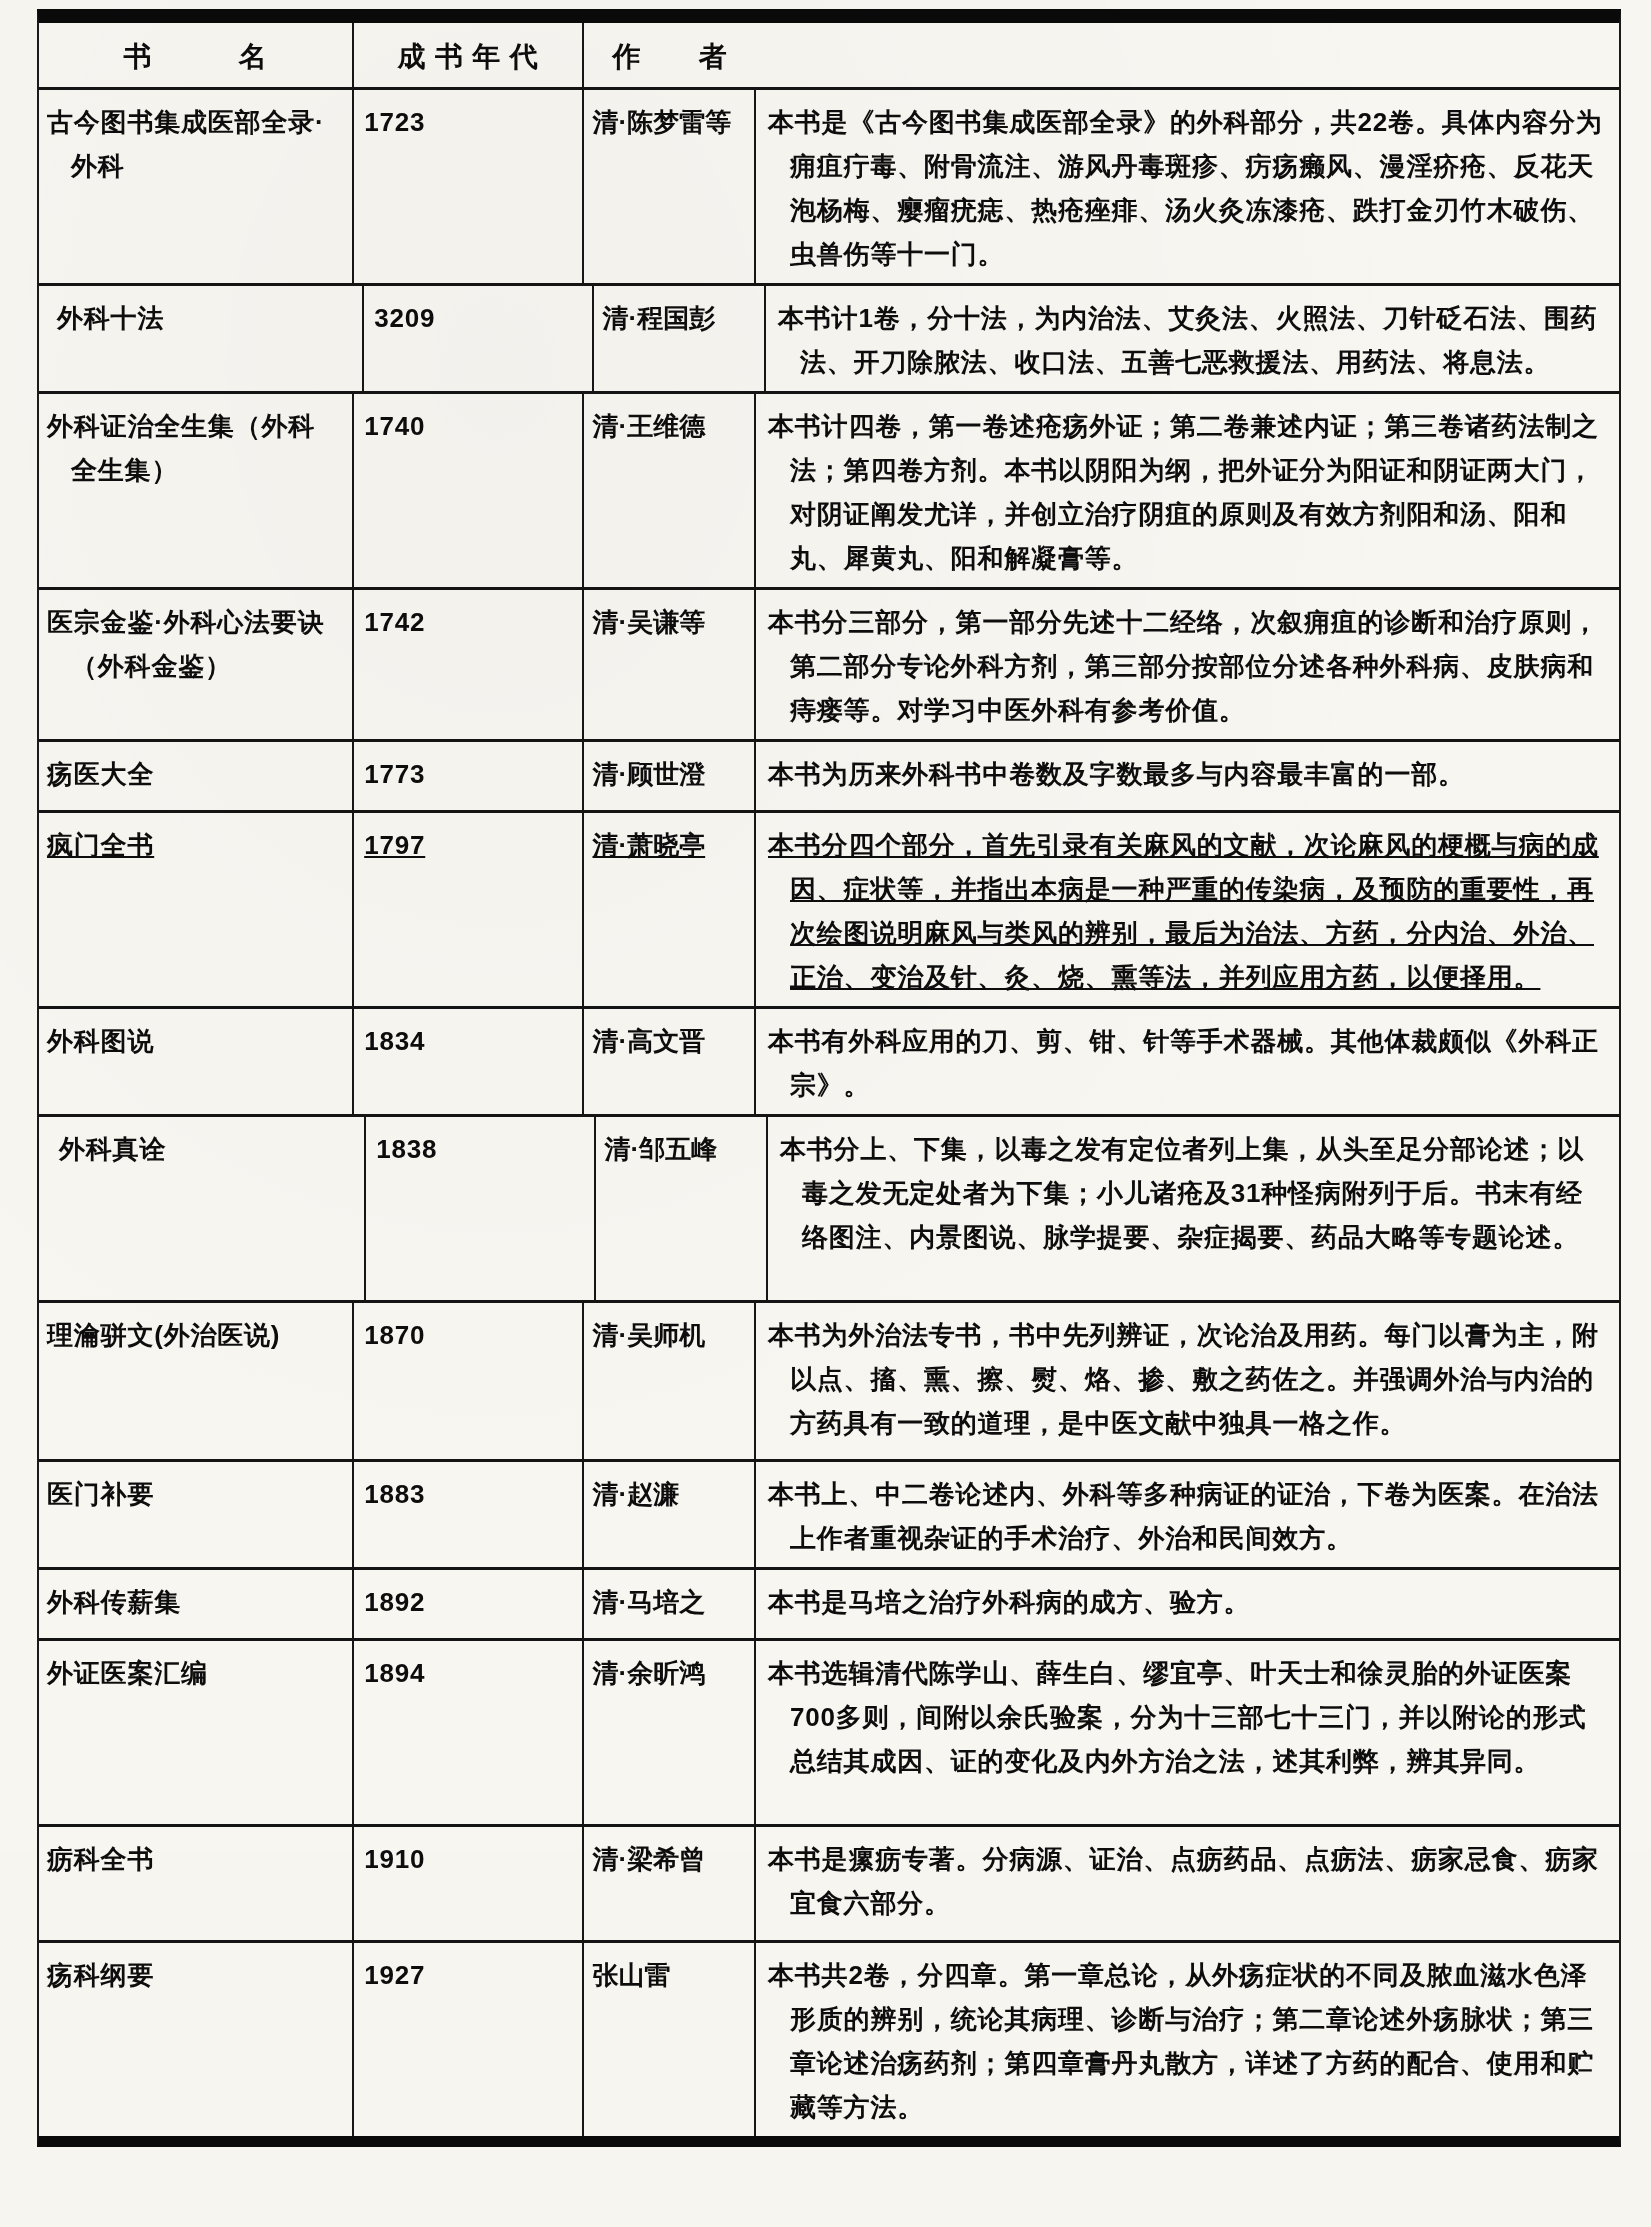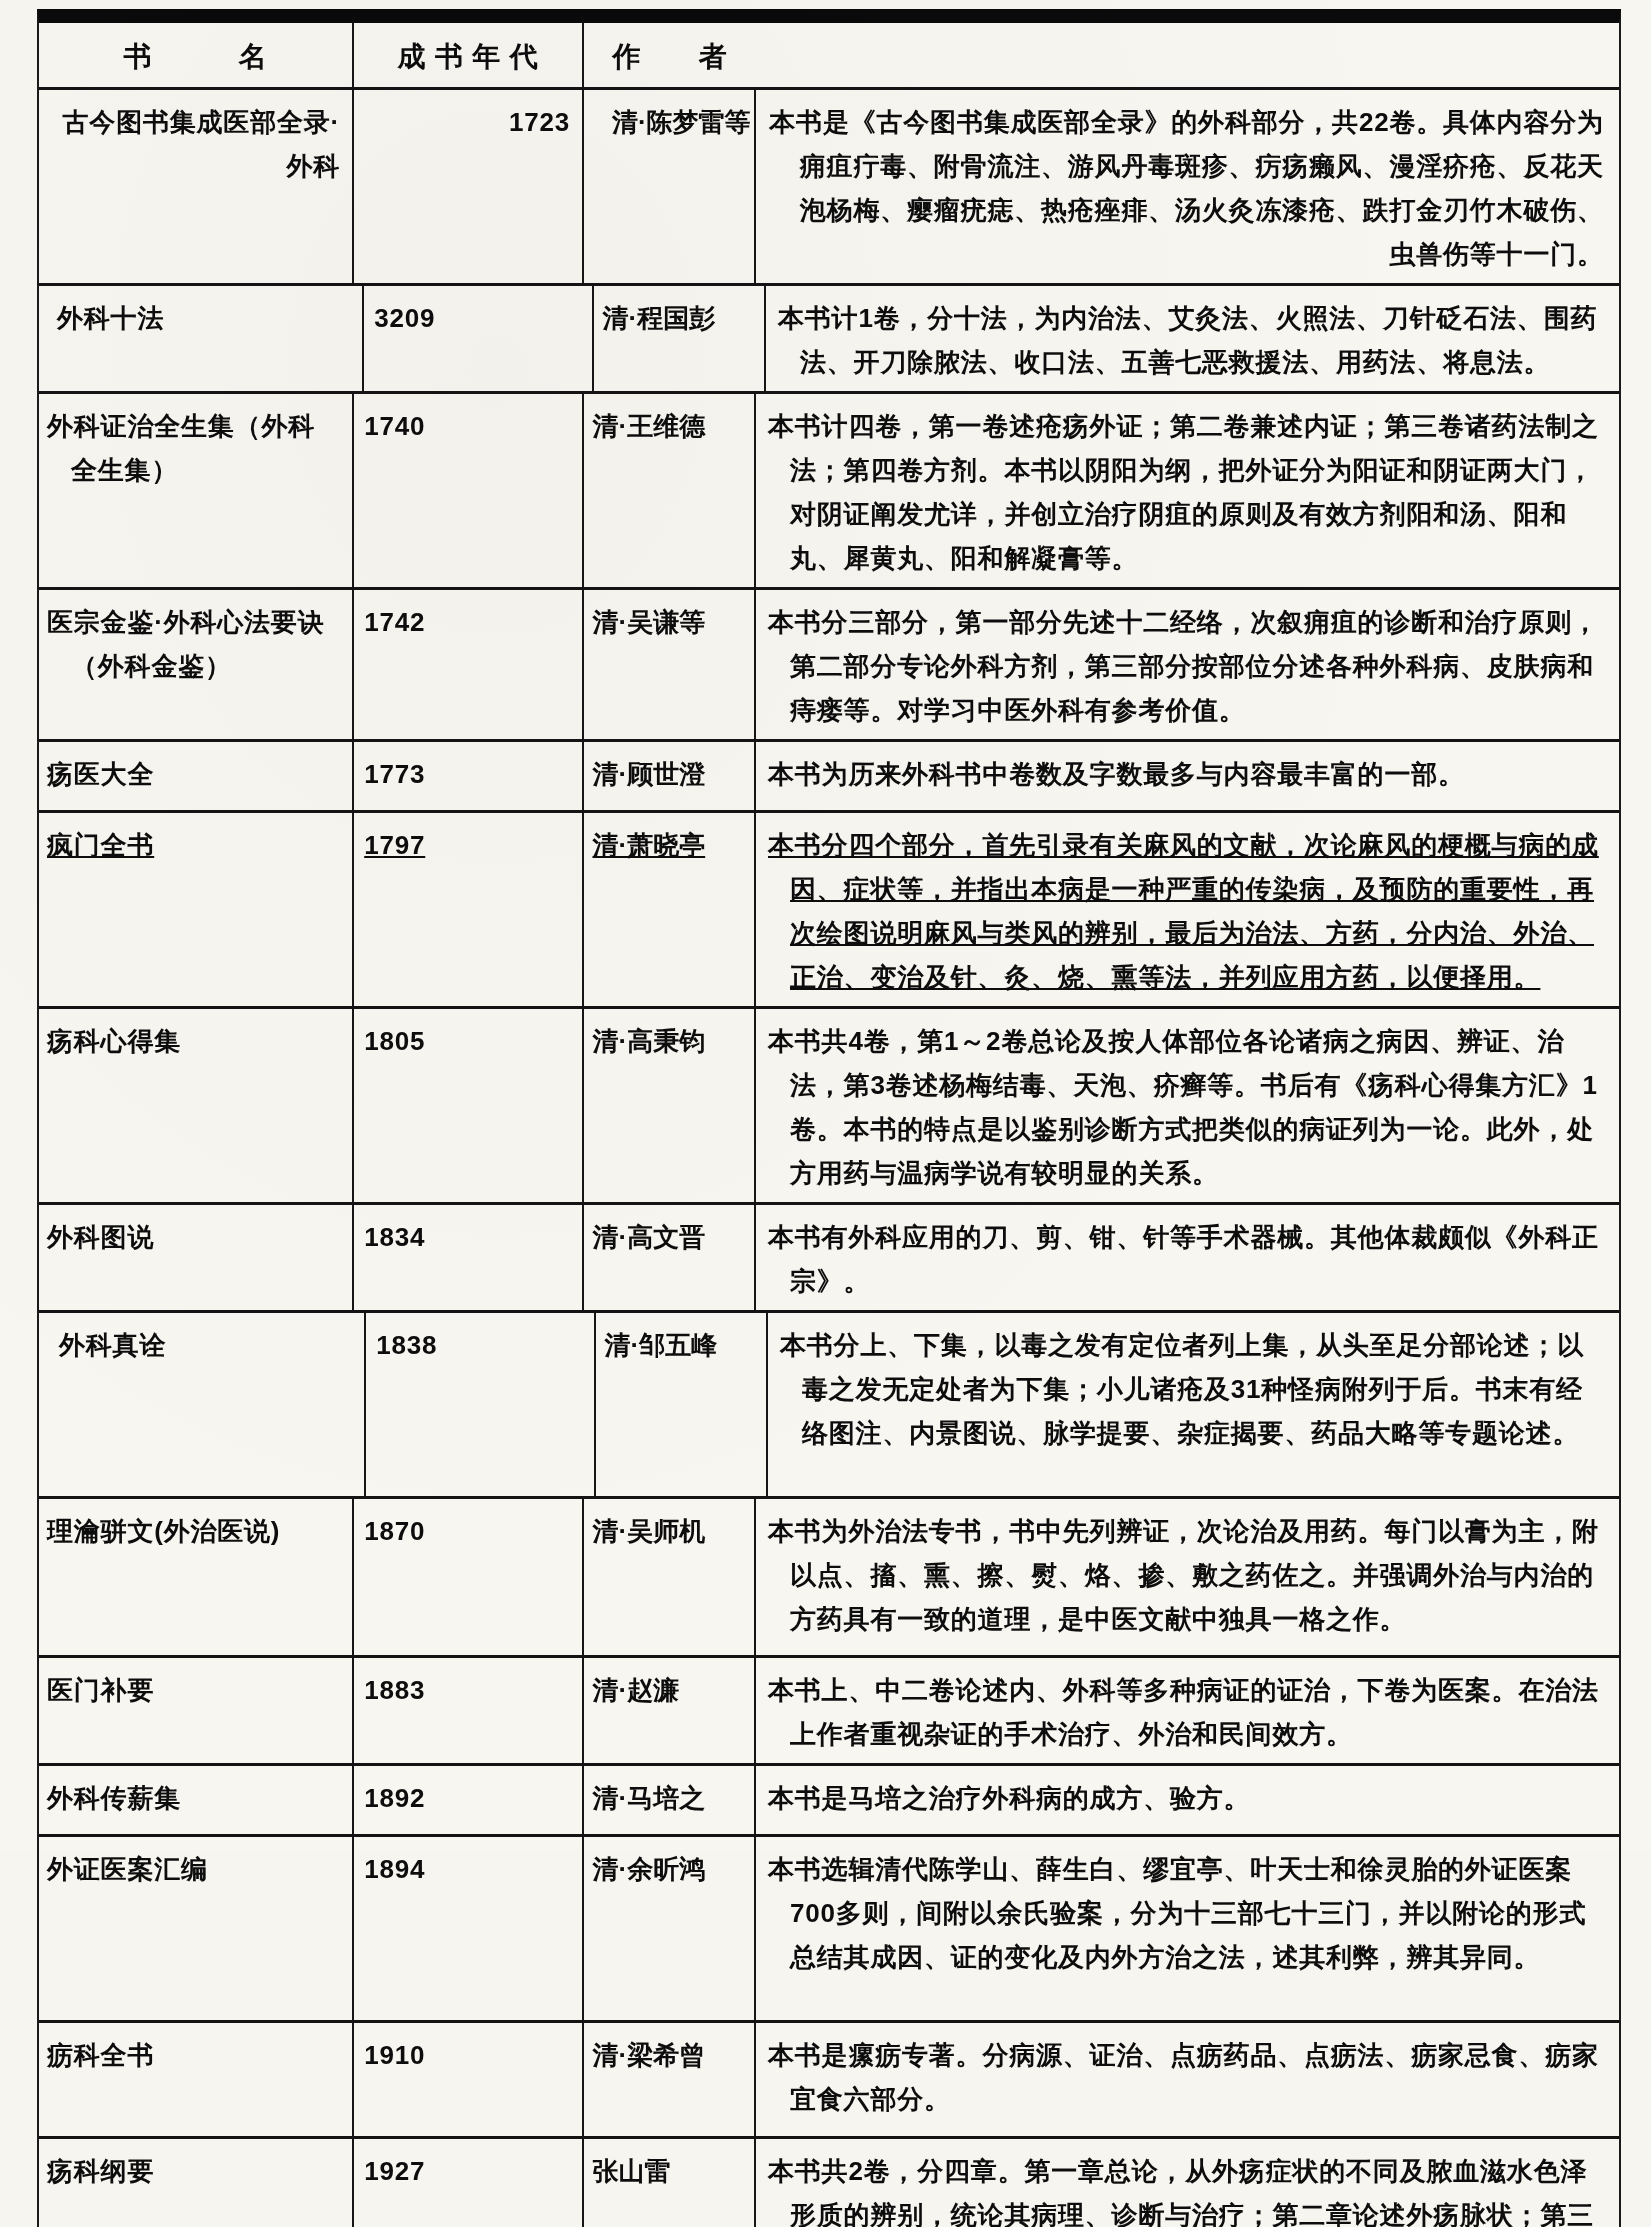--- a/index.html
+++ b/index.html
@@ -53,21 +53,21 @@
     text-align: center;
     font-size: 28px;
     min-height: 64px;
   }
   .name-cell   { padding-left: 32px; text-indent: -24px; }
   .year-cell   { padding-left: 10.2px; }
   .author-cell { padding-left: 8.5px; padding-right: 3.4px; letter-spacing: 0px; }
   .desc-cell   { padding-left: 34px; padding-right: 15.2px; text-indent: -22px; }
 
   
-  .r1  { min-height: 175px; text-align: right; }
+  .r1  { min-height: 175px; }
   .r2  { min-height: 90px; padding-left: 10px; }
   .r3  { min-height: 185px; }
   .r4  { min-height: 149px; }
   .r5  { min-height: 68px;  }
   .r6  { min-height: 184px; text-decoration: underline; }
   .r7  { min-height: 185px; }
   .r8  { min-height: 103px; }
   .r9  { min-height: 183px; padding-left: 12px; }
   .r10 { min-height: 156px; }
   .r11 { min-height: 94px; }
@@ -123,26 +123,20 @@
       <div class="cell desc-cell">本书为历来外科书中卷数及字数最多与内容最丰富的一部。</div>
     </div>
 
     <div class="t-row r6">
       <div class="cell name-cell">疯门全书</div>
       <div class="cell year-cell">1797</div>
       <div class="cell author-cell">清·萧晓亭</div>
       <div class="cell desc-cell">本书分四个部分，首先引录有关麻风的文献，次论麻风的梗概与病的成因、症状等，并指出本病是一种严重的传染病，及预防的重要性，再次绘图说明麻风与类风的辨别，最后为治法、方药，分内治、外治、正治、变治及针、灸、烧、熏等法，并列应用方药，以便择用。</div>
     </div>
 
-    <div class="t-row r7">
-      <div class="cell name-cell">疡科心得集</div>
-      <div class="cell year-cell">1805</div>
-      <div class="cell author-cell">清·高秉钧</div>
-      <div class="cell desc-cell">本书共4卷，第1～2卷总论及按人体部位各论诸病之病因、辨证、治法，第3卷述杨梅结毒、天泡、疥癣等。书后有《疡科心得集方汇》1卷。本书的特点是以鉴别诊断方式把类似的病证列为一论。此外，处方用药与温病学说有较明显的关系。</div>
-    </div>
 
     <div class="t-row r8">
       <div class="cell name-cell">外科图说</div>
       <div class="cell year-cell">1834</div>
       <div class="cell author-cell">清·高文晋</div>
       <div class="cell desc-cell">本书有外科应用的刀、剪、钳、针等手术器械。其他体裁颇似《外科正宗》。</div>
     </div>
 
     <div class="t-row r9">
       <div class="cell name-cell">外科真诠</div>

